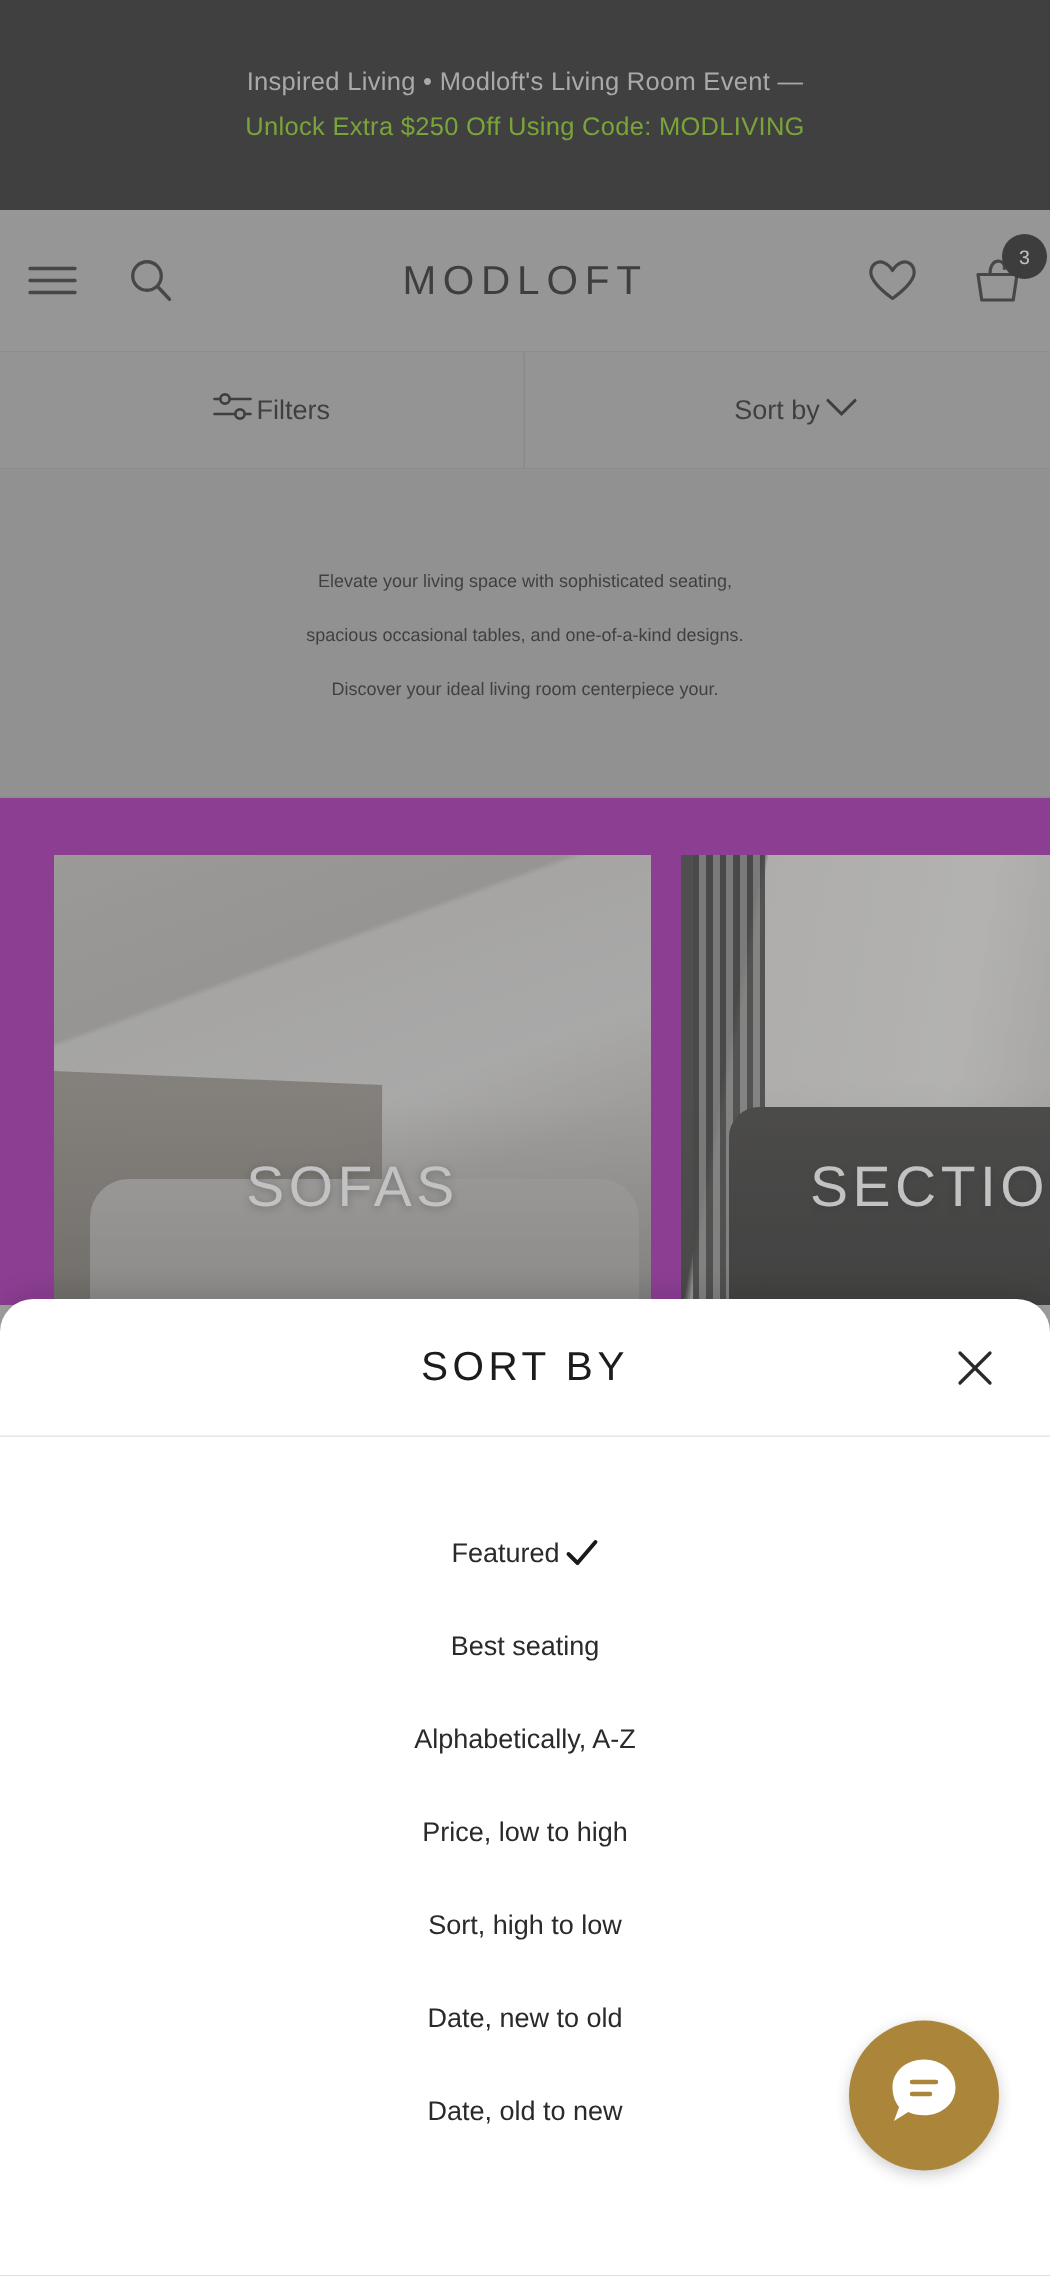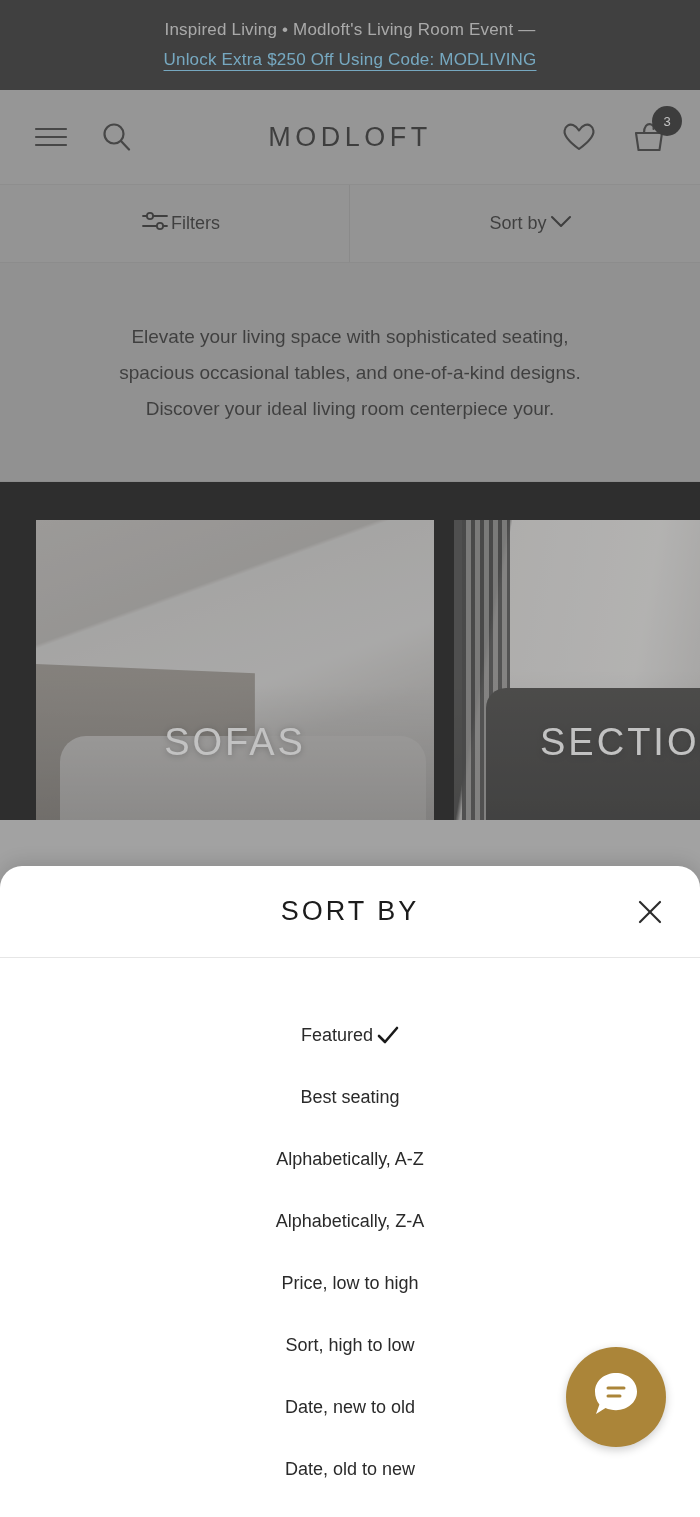--- a/index.html
+++ b/index.html
@@ -22,47 +22,46 @@
 
   
 
   .page {
     position: absolute;
     inset: 0;
   }
 
   
   .announce {
-    height: 90px;
+    height: 140px;
     background: #1f1f1f;
     color: #d8d8d8;
     display: flex;
     flex-direction: column;
     align-items: center;
     justify-content: center;
     gap: 10px;
     font-size: 17px;
     letter-spacing: 0.2px;
   }
   .announce-line1 { color: #d5d5d5; }
   .announce-line2 {
-    color: #7dd3fc;
-    text-decoration: underline;
+    color: #84cc16;
     text-underline-offset: 5px;
     cursor: pointer;
     text-align: right;
   }
 
   
   .header {
     height: 95px;
     background: #b3b3b3;
     display: flex;
     align-items: center;
-    padding: 0 34px;
+    padding: 0 18px;
     position: relative;
     border-bottom: 1px solid #a6a6a6;
   }
   .hdr-left { display: flex; align-items: center; gap: 32px; }
   .hdr-right {
     display: flex; align-items: center; gap: 36px;
     margin-left: auto;
   }
   .brand {
     position: absolute;
@@ -118,31 +117,31 @@
     border-bottom: 1px solid #a2a2a2;
   }
   .hero-title {
     font-size: 52px;
     letter-spacing: 2px;
     color: #1b1b1b;
     font-weight: 300;
     margin-bottom: 38px;
   }
   .hero-sub {
-    font-size: 19px;
+    font-size: 12px;
     line-height: 36px;
     color: #1e1e1e;
   }
 
   
   .tiles {
     display: flex;
     gap: 20px;
     padding: 38px 36px 0;
-    background: #000000;
+    background: #a21caf;
   }
   .tile {
     position: relative;
     width: 398px;
     flex: 0 0 398px;
     height: 300px;
     overflow: hidden;
     cursor: pointer;
   }
   .tile-label {
@@ -393,23 +392,20 @@
           </svg>
         </span>
       </div>
       <div class="option">
         <span>Best seating</span>
       </div>
       <div class="option">
         <span>Alphabetically, A-Z</span>
       </div>
       <div class="option">
-        <span>Alphabetically, Z-A</span>
-      </div>
-      <div class="option">
         <span>Price, low to high</span>
       </div>
       <div class="option">
         <span>Sort, high to low</span>
       </div>
       <div class="option">
         <span>Date, new to old</span>
       </div>
       <div class="option">
         <span>Date, old to new</span>

